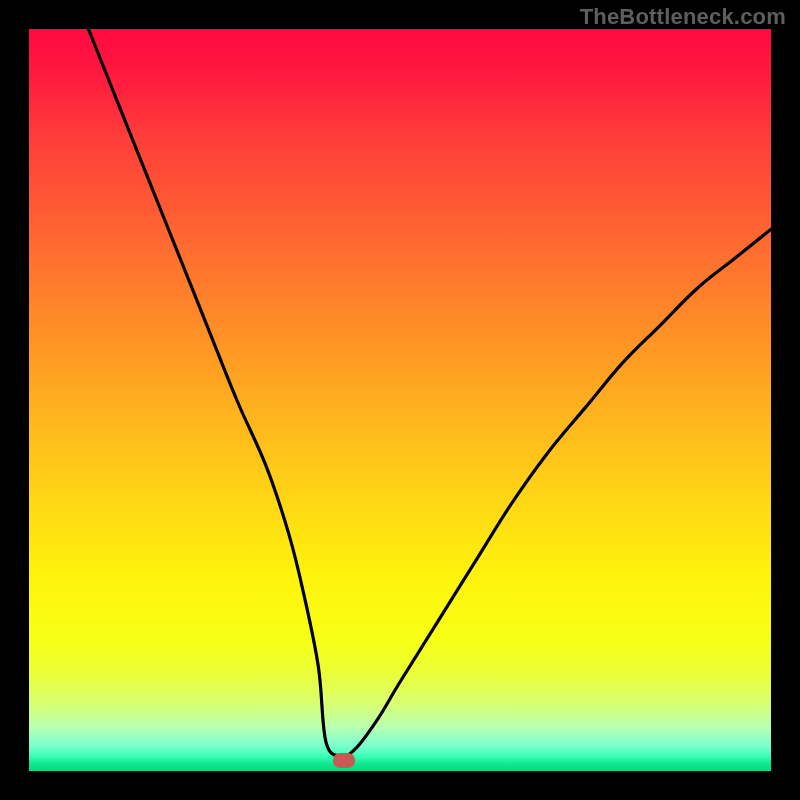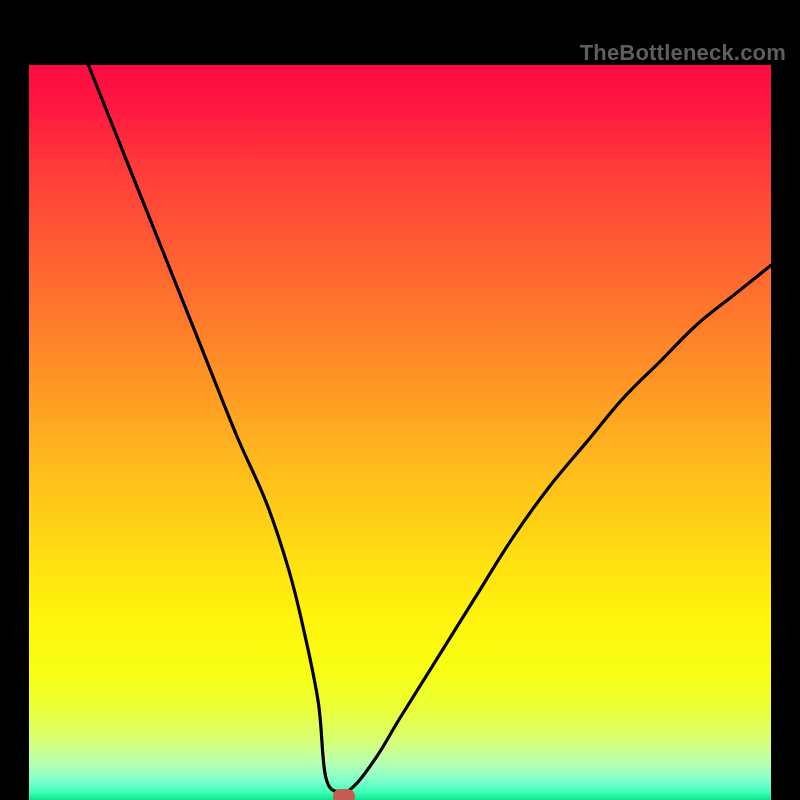--- a/index.html
+++ b/index.html
@@ -8,21 +8,20 @@
     width: 800px;
     height: 800px;
     background: #000000;
     overflow: hidden;
     font-family: Arial, Helvetica, sans-serif;
   }
   .stage {
     position: relative;
     width: 800px;
     height: 744px;
-    margin-top: 36px;
   }
   .watermark {
     position: absolute;
     top: 4px;
     right: 14px;
     font-size: 22px;
     font-weight: 600;
     color: #5e5e5e;
     letter-spacing: 0.2px;
     z-index: 5;

